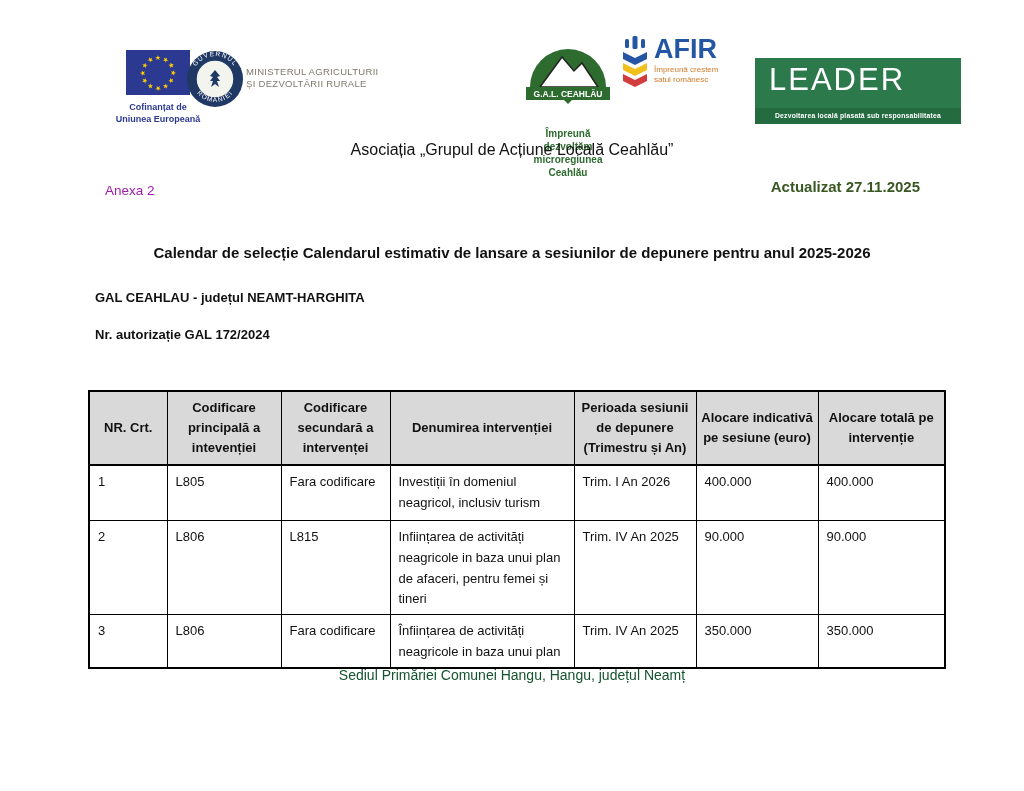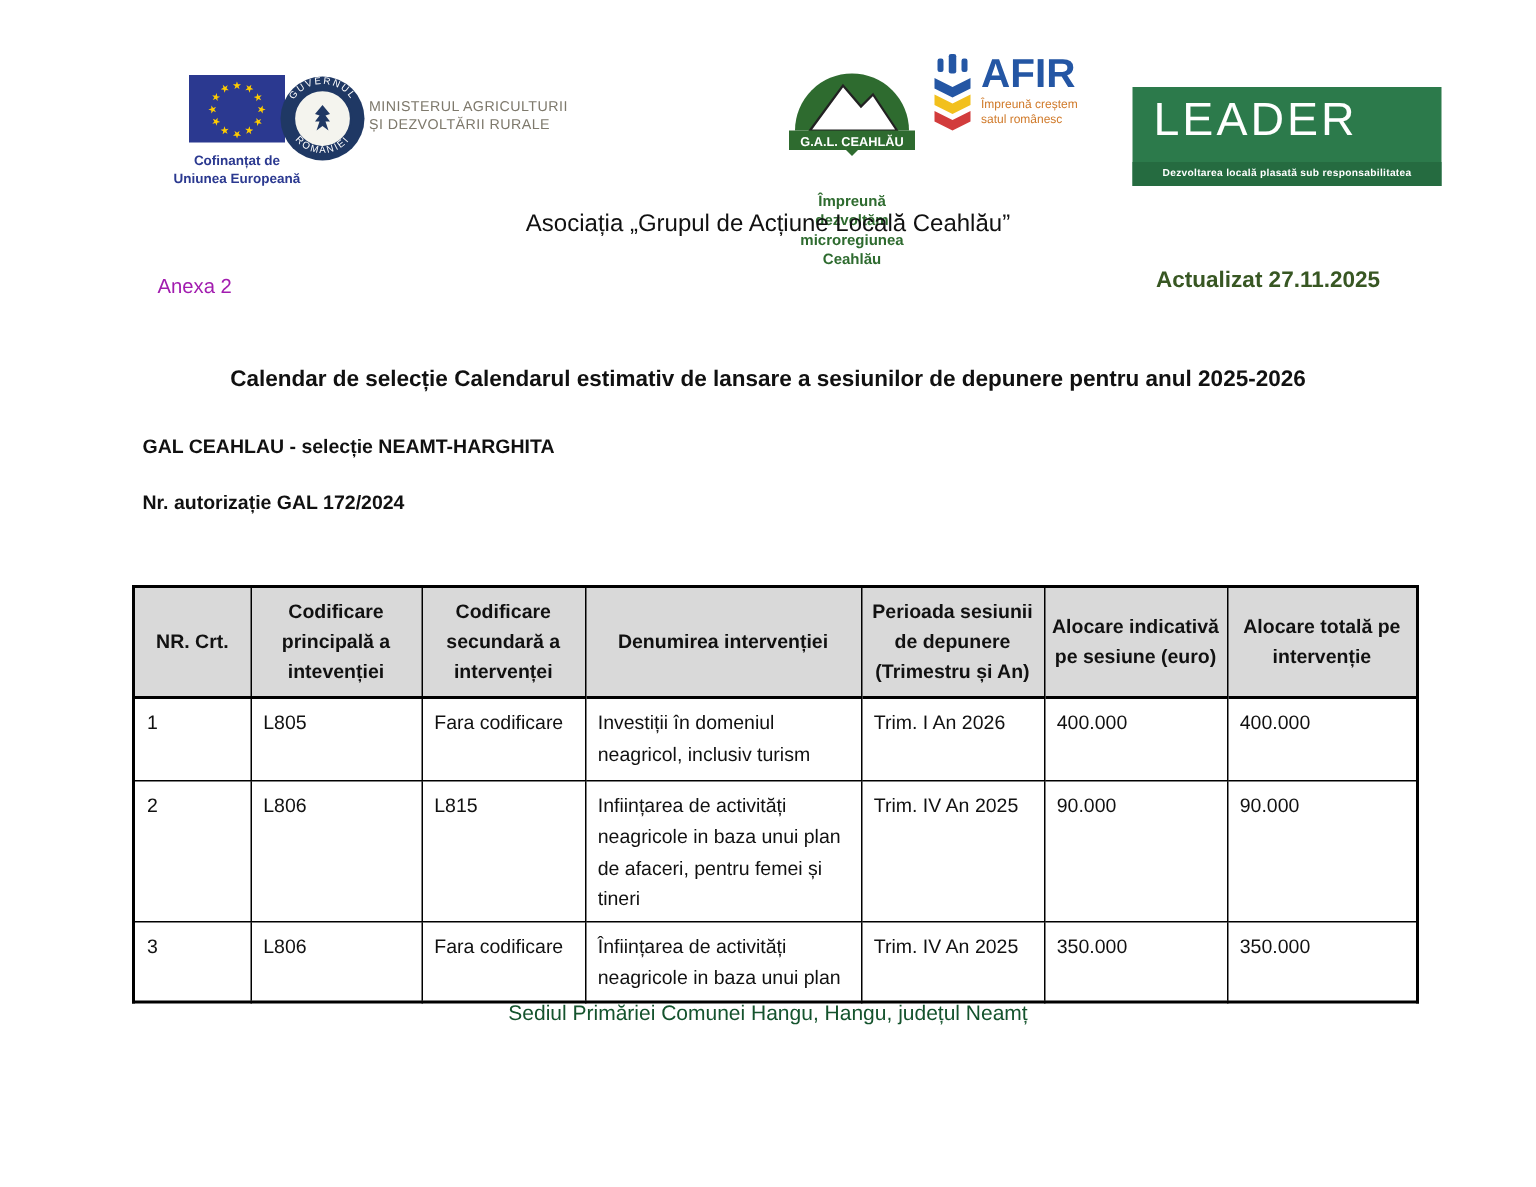--- a/index.html
+++ b/index.html
@@ -169,21 +169,21 @@
 
   <div class="logo leader">
     <div class="leader-title">LEADER</div>
     <div class="leader-band">Dezvoltarea locală plasată sub responsabilitatea comunității</div>
   </div>
 
   <div class="doc-title">Asociația „Grupul de Acțiune Locală Ceahlău”</div>
   <div class="anexa">Anexa 2</div>
   <div class="updated">Actualizat 27.11.2025</div>
   <div class="main-heading">Calendar de selecție Calendarul estimativ de lansare a sesiunilor de depunere pentru anul 2025-2026</div>
-  <div class="sub1">GAL CEAHLAU - selecție NEAMT-HARGHITA</div>
+  <div class="sub1">GAL CEAHLAU - județul NEAMT-HARGHITA</div>
   <div class="sub2">Nr. autorizație GAL 172/2024</div>
 
   <table class="cal-table">
     <colgroup>
       <col class="c1">
         <col class="c2">
         <col class="c3">
         <col class="c4">
         <col class="c5">
         <col class="c6">

